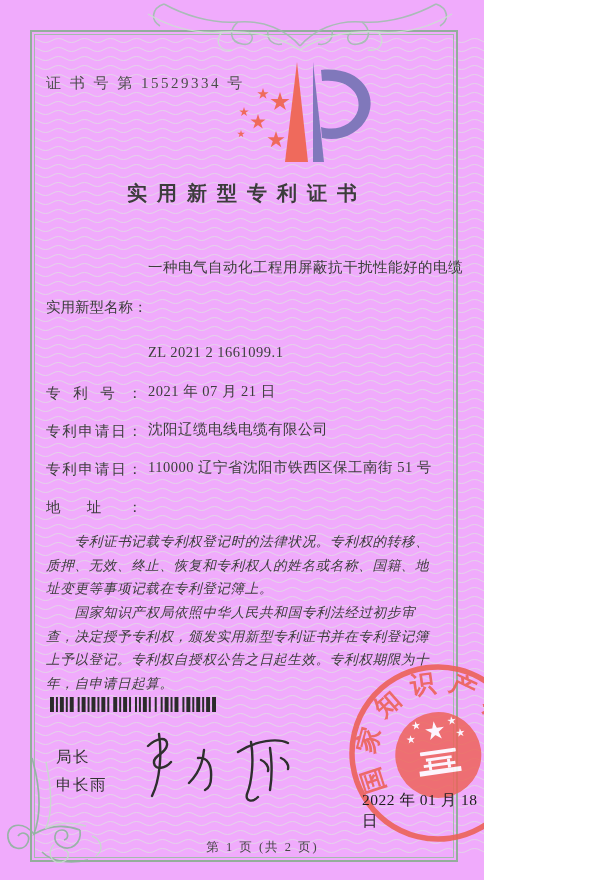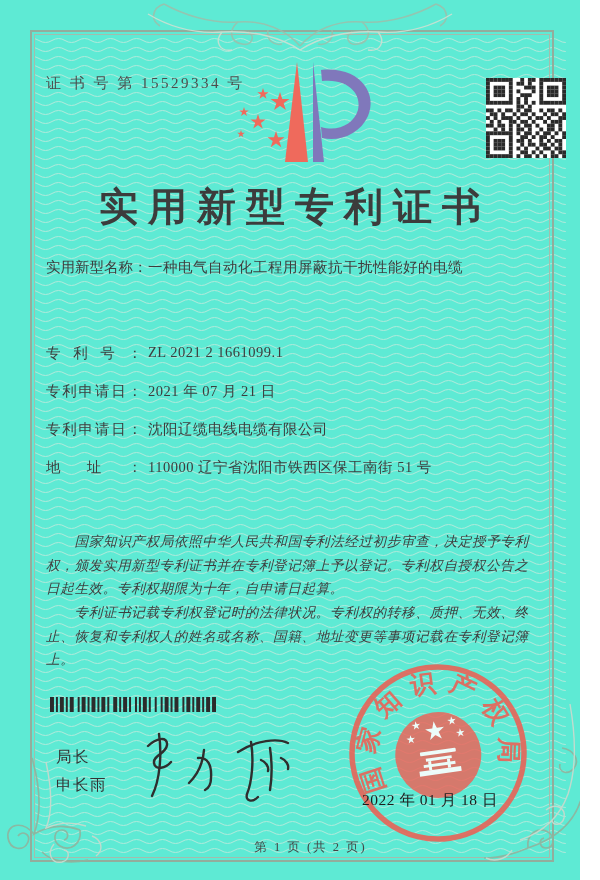--- a/index.html
+++ b/index.html
@@ -1,36 +1,36 @@
 <!DOCTYPE html>
 <html><head>
 <meta charset="utf-8">
 <style>
   html,body{margin:0;padding:0;background:#ffffff;}
   .page{
-    position:relative;width:580px;height:880px;overflow:hidden;
-    background:#5eead4;
+    position:relative;width:484px;height:880px;overflow:hidden;
+    background:#f0abfc;
     font-family:"Liberation Serif","DejaVu Serif",serif;
     color:#3e3e3e;
   }
   
   .frame{position:absolute;left:30px;right:26px;top:30px;bottom:18px;
     border:2px solid #93ad9c;pointer-events:none;z-index:1;}
   .frame::after{content:"";position:absolute;inset:2px;border:1px solid #a4bcac;}
   .bg-guilloche{position:absolute;left:0;top:0;z-index:0;}
   .deco{position:absolute;z-index:2;pointer-events:none;}
   
   .cert-no{position:absolute;left:46px;top:74px;font-size:15px;letter-spacing:2.5px;color:#4c4c4c;z-index:3;}
   .logo{position:absolute;left:228px;top:58px;z-index:3;}
   .qr{position:absolute;left:486px;top:78px;z-index:3;}
   .title{position:absolute;left:0;right:0;top:180px;text-align:center;
-    font-size:39px;font-weight:700;letter-spacing:10px;text-indent:10px;color:#3c3c3c;z-index:3;}
+    font-size:20px;font-weight:700;letter-spacing:10px;text-indent:10px;color:#3c3c3c;z-index:3;}
   
   .row{position:absolute;left:46px;font-size:14.5px;white-space:nowrap;color:#3d3d3d;z-index:3;}
-  .flabel{display:inline-block;width:96px;text-align:justify;text-align-last:justify;vertical-align:top;}
+  .flabel{display:inline-block;width:96px;text-align:justify;text-align-last:justify;vertical-align:top;margin-top:40px;}
   .fvalue{margin-left:6px;letter-spacing:0.5px;}
   .fvalue-fixed{display:inline-block;width:158px;margin-left:6px;letter-spacing:0.5px;}
   .flabel2{display:inline-block;width:96px;text-align:justify;text-align-last:justify;margin-left:10px;vertical-align:top;}
   
   .paras{position:absolute;left:46px;right:44px;top:530px;z-index:3;}
   .paras p{margin:0;text-indent:2.1em;font-size:13.6px;line-height:1.74;
     letter-spacing:0.6px;color:#3e3e3e;font-style:italic;}
   
   .barcode{position:absolute;left:50px;top:697px;z-index:3;}
   .signblock{position:absolute;left:56px;top:743px;font-size:15.5px;line-height:1.8;letter-spacing:1.5px;color:#333;z-index:3;}
@@ -376,22 +376,22 @@
     <span class="flabel">专利申请日：</span><span class="fvalue">2021 年 07 月 21 日</span>
   </div>
   <div class="row" style="top:420px;">
     <span class="flabel">专利申请日：</span><span class="fvalue">沈阳辽缆电线电缆有限公司</span>
   </div>
   <div class="row" style="top:458px;">
     <span class="flabel">地址：</span><span class="fvalue">110000 辽宁省沈阳市铁西区保工南街 51 号</span>
   </div>
 
   <div class="paras">
+    <p>专利证书记载专利权登记时的法律状况。专利权的转移、质押、无效、终止、恢复和专利权人的姓名或名称、国籍、地址变更等事项记载在专利登记簿上。</p>
     <p>国家知识产权局依照中华人民共和国专利法经过初步审查，决定授予专利权，颁发实用新型专利证书并在专利登记簿上予以登记。专利权自授权公告之日起生效。专利权期限为十年，自申请日起算。</p>
-    <p>专利证书记载专利权登记时的法律状况。专利权的转移、质押、无效、终止、恢复和专利权人的姓名或名称、国籍、地址变更等事项记载在专利登记簿上。</p>
   </div>
 
   <svg id="barcode" class="barcode" width="166" height="15" viewBox="0 0 166 15">
     <g id="barcode-bars" fill="#2b2b2b">
         <rect x="0.00" y="0" width="3.95" height="15"></rect>
         <rect x="5.93" y="0" width="1.98" height="15"></rect>
         <rect x="9.88" y="0" width="3.95" height="15"></rect>
         <rect x="15.81" y="0" width="1.98" height="15"></rect>
         <rect x="19.76" y="0" width="3.95" height="15"></rect>
         <rect x="27.67" y="0" width="1.98" height="15"></rect>

